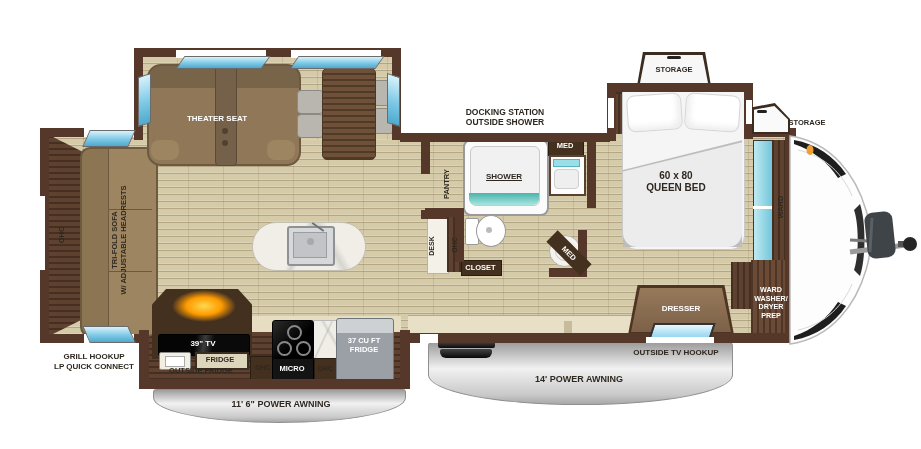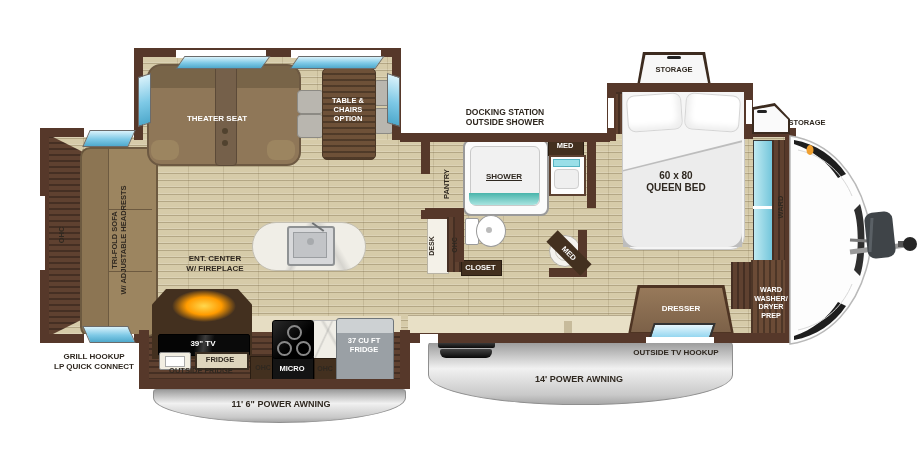--- a/index.html
+++ b/index.html
@@ -103,32 +103,27 @@
     <div class="abs" style="left:2px;top:74px;width:28px;height:20px;background:#9c8560;border-radius:8px;"></div>
     <div class="abs" style="left:118px;top:74px;width:28px;height:20px;background:#9c8560;border-radius:8px;"></div>
   </div>
   <div class="lbl lw" style="left:167px;top:114px;width:100px;">THEATER SEAT</div>
 
   <div class="abs" style="left:297px;top:90px;width:25px;height:22px;background:#b9b6af;border:1px solid #8c8a84;border-radius:4px;z-index:2;"></div>
   <div class="abs" style="left:297px;top:114px;width:25px;height:22px;background:#b9b6af;border:1px solid #8c8a84;border-radius:4px;z-index:2;"></div>
   <div class="abs" style="left:373px;top:80px;width:19px;height:24px;background:#b9b6af;border:1px solid #8c8a84;border-radius:4px;z-index:2;"></div>
   <div class="abs" style="left:373px;top:108px;width:19px;height:24px;background:#b9b6af;border:1px solid #8c8a84;border-radius:4px;z-index:2;"></div>
   <div class="woodh" style="left:322px;top:68px;width:52px;height:90px;background-color:#6e5138;border-radius:5px;border:1px solid #4c3826;z-index:2;"></div>
-  <div class="lbl lw" style="left:313px;top:96px;width:70px;font-size:7.5px;">TABLE &amp;
-CHAIRS
-OPTION</div>
 
   <div class="abs marble" style="left:252px;top:222px;width:112px;height:47px;border:1px solid #c3bfb3;border-radius:24px;z-index:2;"></div>
   <div class="abs" style="left:287px;top:226px;width:44px;height:36px;background:#d7d8da;border:2px solid #8f9294;border-radius:3px;z-index:2;">
     <div class="abs" style="left:4px;top:4px;width:32px;height:24px;background:#c2c4c7;border:1px solid #9b9ea1;"></div>
     <div class="abs" style="left:18px;top:10px;width:7px;height:7px;background:#a7aaad;border-radius:50%;"></div>
     <div class="abs" style="left:22px;top:-2px;width:14px;height:2px;background:#6f7274;transform:rotate(35deg);"></div>
   </div>
-  <div class="lbl" style="left:165px;top:254px;width:100px;">ENT. CENTER
-W/ FIREPLACE</div>
 
   <div class="abs" style="left:152px;top:289px;width:100px;height:70px;background:#43301f;clip-path:polygon(14% 0,86% 0,100% 22%,100% 100%,0 100%,0 22%);z-index:2;"></div>
   <div class="glow" style="left:172px;top:290px;width:64px;height:32px;"></div>
   <div class="abs" style="left:158px;top:334px;width:90px;height:20px;border-radius:2px;z-index:3;background:linear-gradient(100deg,#050505 40%,#3c3c3c 50%,#0a0a0a 60%);border:1px solid #000;"></div>
   <div class="lbl lw" style="left:168px;top:339px;width:70px;z-index:6;">39" TV</div>
 
   <div class="abs" style="left:159px;top:352px;width:30px;height:16px;background:#f2eee2;border:1px solid #8a8a8a;border-radius:2px;z-index:3;">
     <div class="abs" style="left:5px;top:3px;width:18px;height:9px;background:#fff;border:1px solid #aaa;"></div>
   </div>
   <div class="abs" style="left:195px;top:352px;width:50px;height:14px;background:#ded5bd;border:2px solid #3a2e22;z-index:3;"></div>

